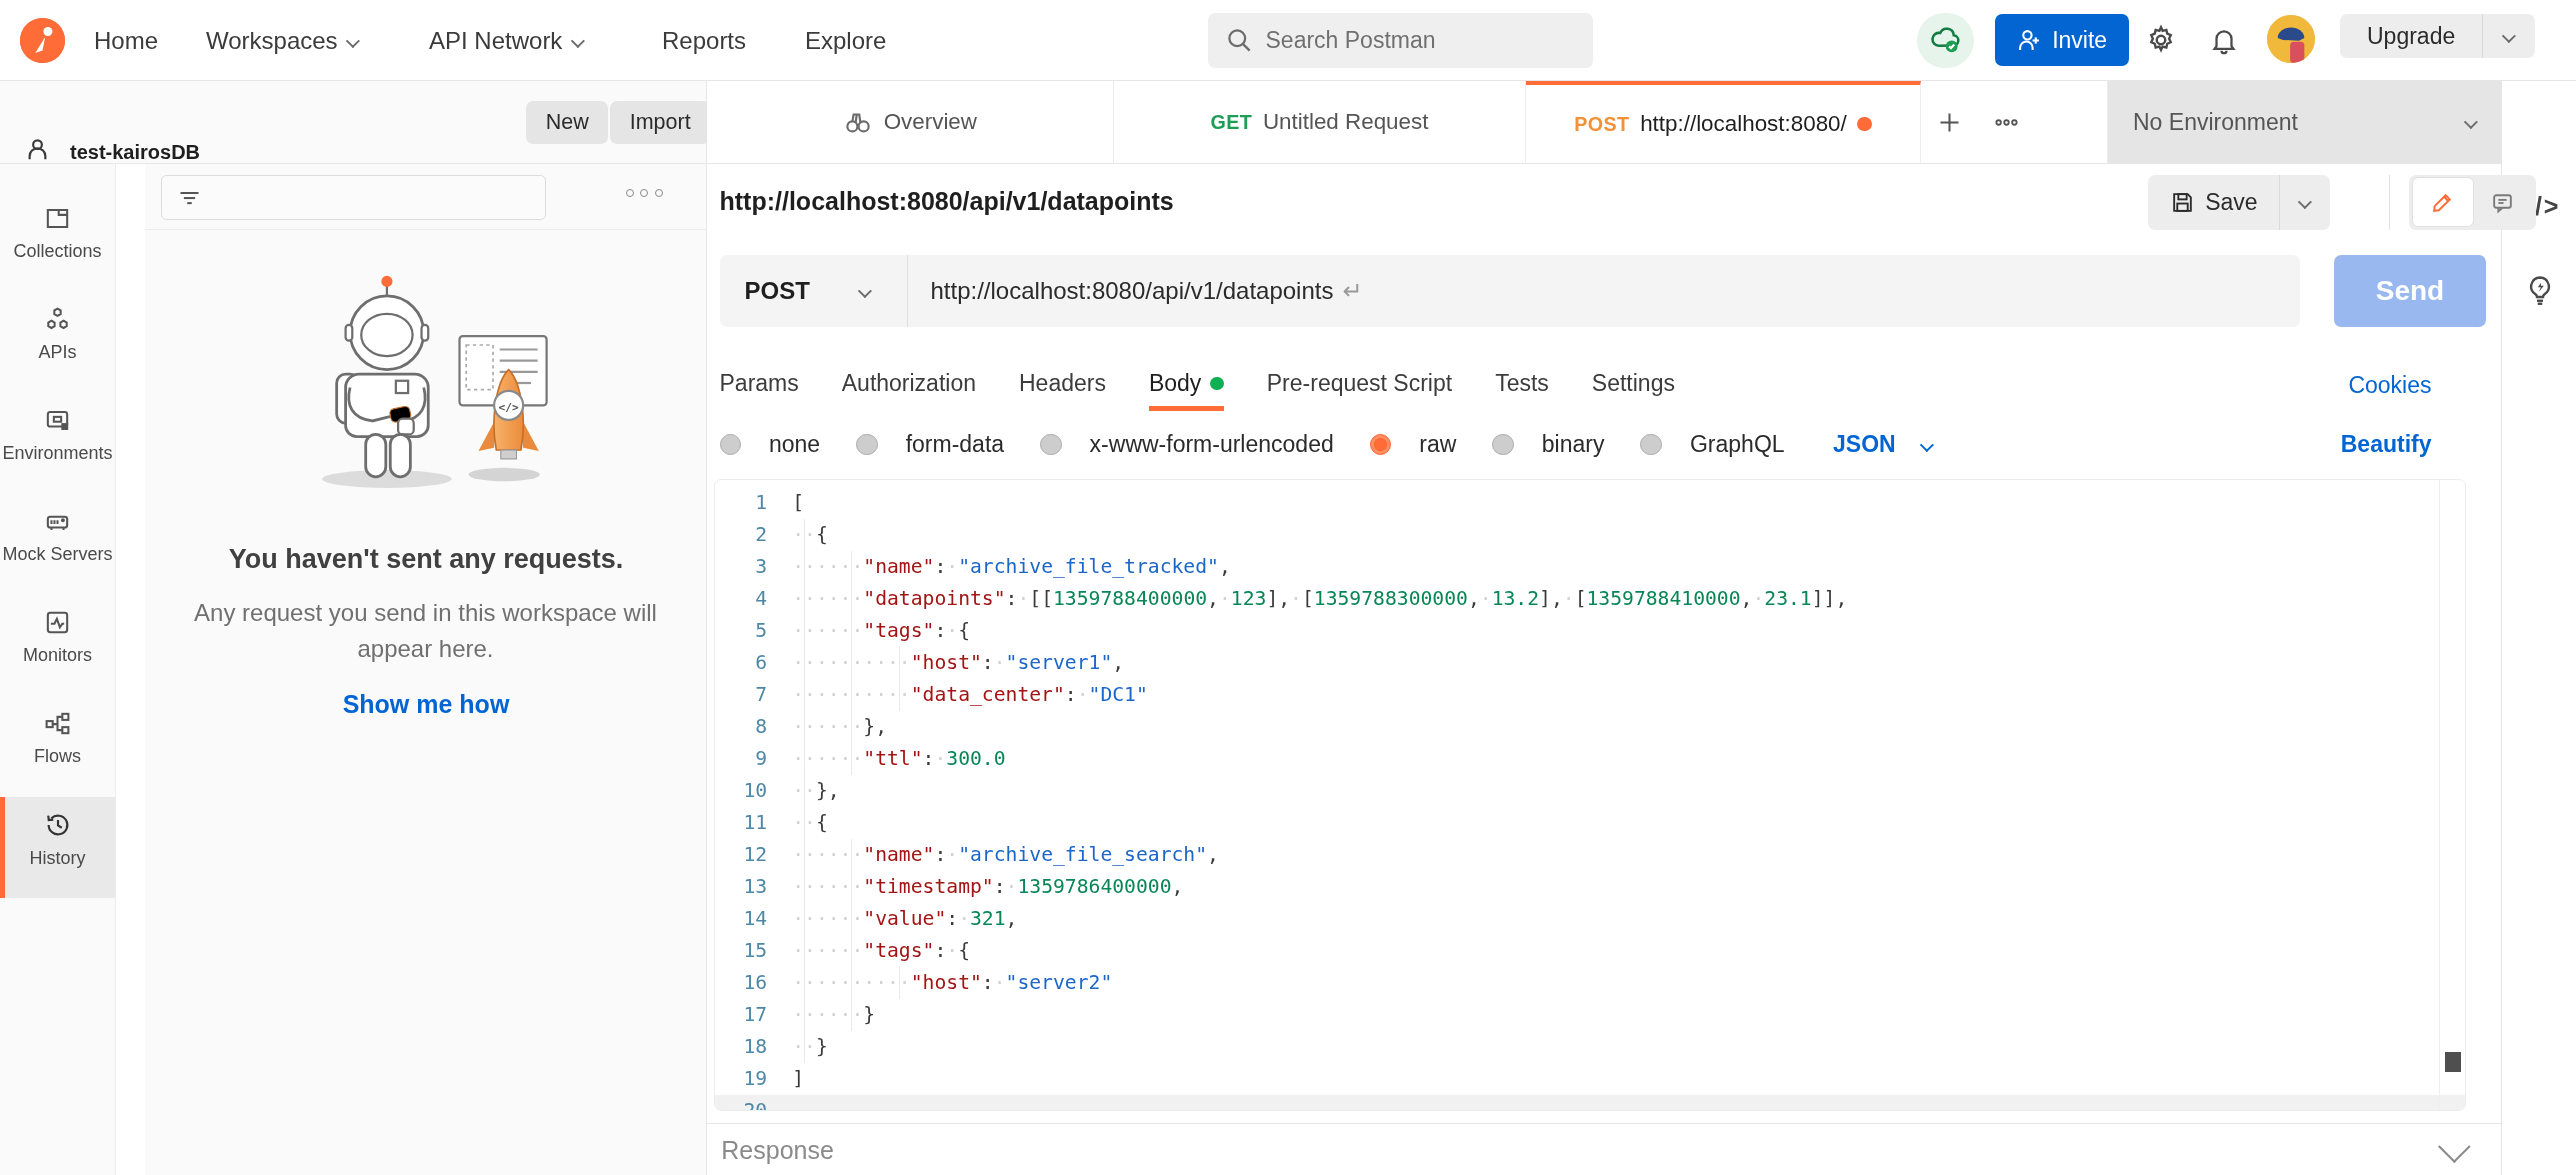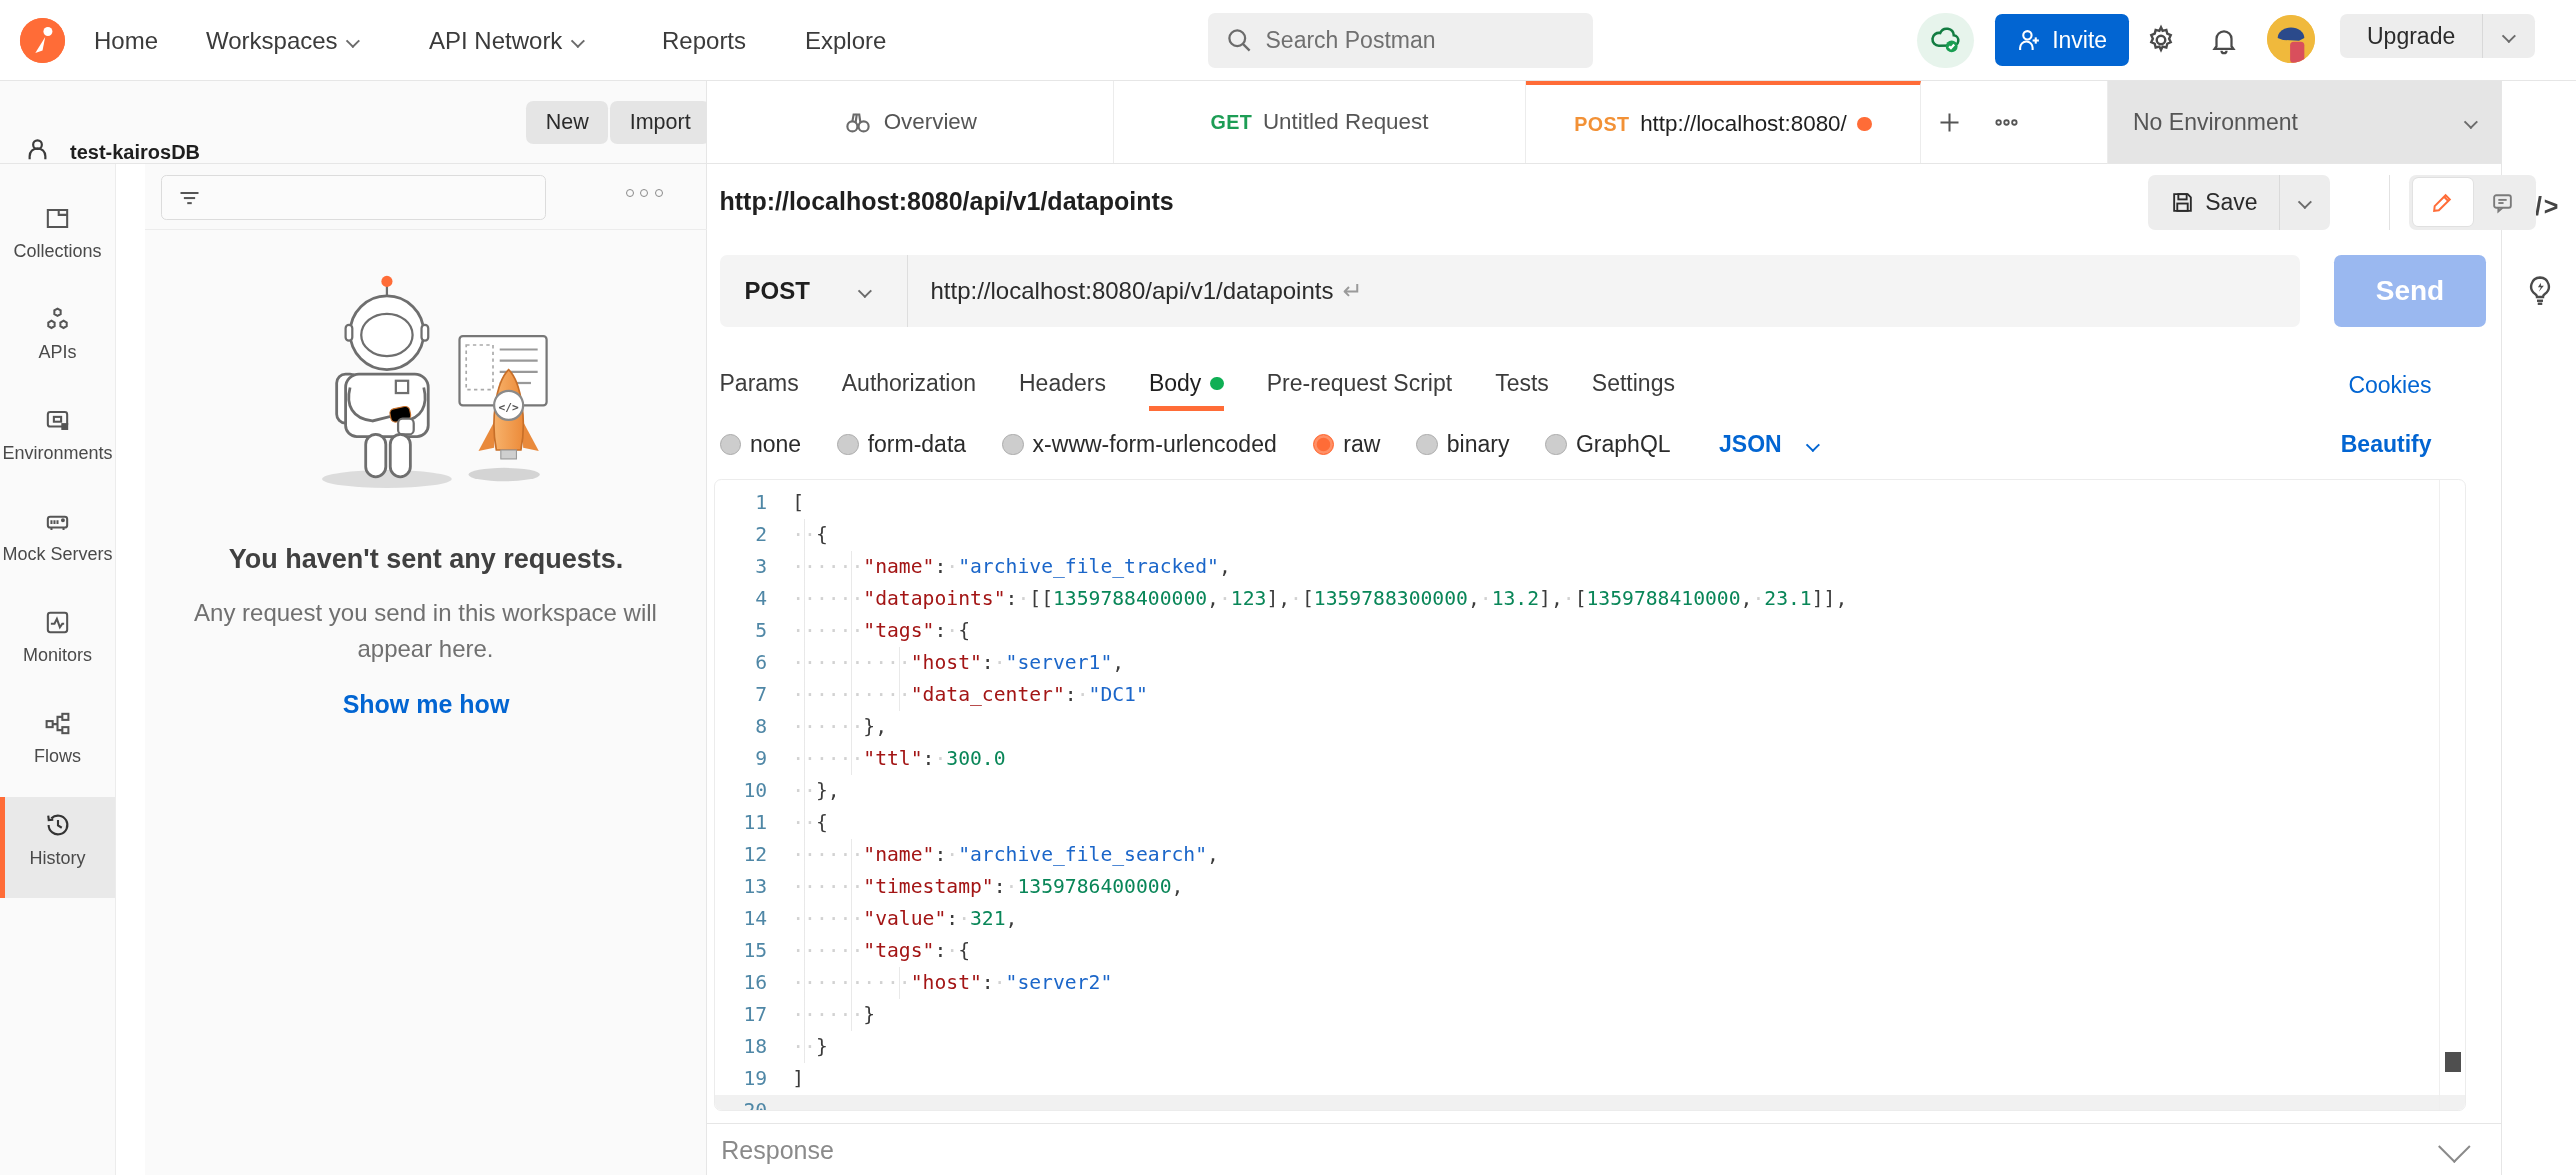--- a/index.html
+++ b/index.html
@@ -77,21 +77,21 @@
   .send-btn { position:absolute; left:1620px; top:91px; width:152px; height:72px; background:#9ab8f0; border:none; border-radius:7.2px; color:#fff; font-size:28px; font-weight:bold; cursor:pointer;margin-left:7px; }
 
   .req-tabs { position:absolute; left:12.5px; top:195px; width:1759px; height:52px; display:flex; align-items:center; gap:43px; }
   .req-tab { font-size:23px; color:#3c3c3c; cursor:pointer; position:relative; padding-bottom:3.6px; white-space:nowrap; display:flex; align-items:center; gap:9px; }
   .req-tab.active { color:#1f1f1f; }
   .req-tab.active::after { content:""; position:absolute; left:0; bottom:-10.7px; width:100%; height:4.5px; background:#ff6c37; }
   .green-dot { width:13.4px; height:13.4px; border-radius:50%; background:#0faf54; display:inline-block; }
   .cookies { position:absolute; right:47px; font-size:23px; font-weight:normal; color:#0265d2; cursor:pointer; }
 
   .mode-row { position:absolute; left:12.5px; top:258px; width:1759px; height:45px; display:flex; align-items:center; gap:36px; }
-  .radio { display:flex; align-items:center; gap:9px; font-size:23px; color:#2b2b2b; cursor:pointer; }
+  .radio { display:flex; align-items:center; gap:28px; font-size:23px; color:#2b2b2b; cursor:pointer; }
   .radio .rb { width:21.5px; height:21.5px; border-radius:50%; background:#cdcdcd; border:0.9px solid #ababab; }
   .radio.sel .rb { background:#ff6c37; border:0.9px solid #ff6c37; box-shadow:inset 0 0 0 2.7px #ff9066; }
   .lang-dd { display:flex; align-items:center; gap:16px; font-size:23px; font-weight:bold; color:#0265d2; cursor:pointer; margin-left:12.5px; }
   .lang-dd .chv { border-color:#0265d2; }
   .beautify { position:absolute; right:47px; font-size:23px; font-weight:bold; color:#0265d2; cursor:pointer; }
 
   
   .editor { position:absolute; left:7.2px; top:315px; width:1752px; height:632px; border:0.9px solid #ececec; border-radius:7.2px; background:#fff; overflow:hidden; font-family:"DejaVu Sans Mono", monospace; font-size:19.7px; }
   .code-lines { padding-top:7.2px; }
   .code-line { display:flex; height:32px; line-height:32px; white-space:pre; }

